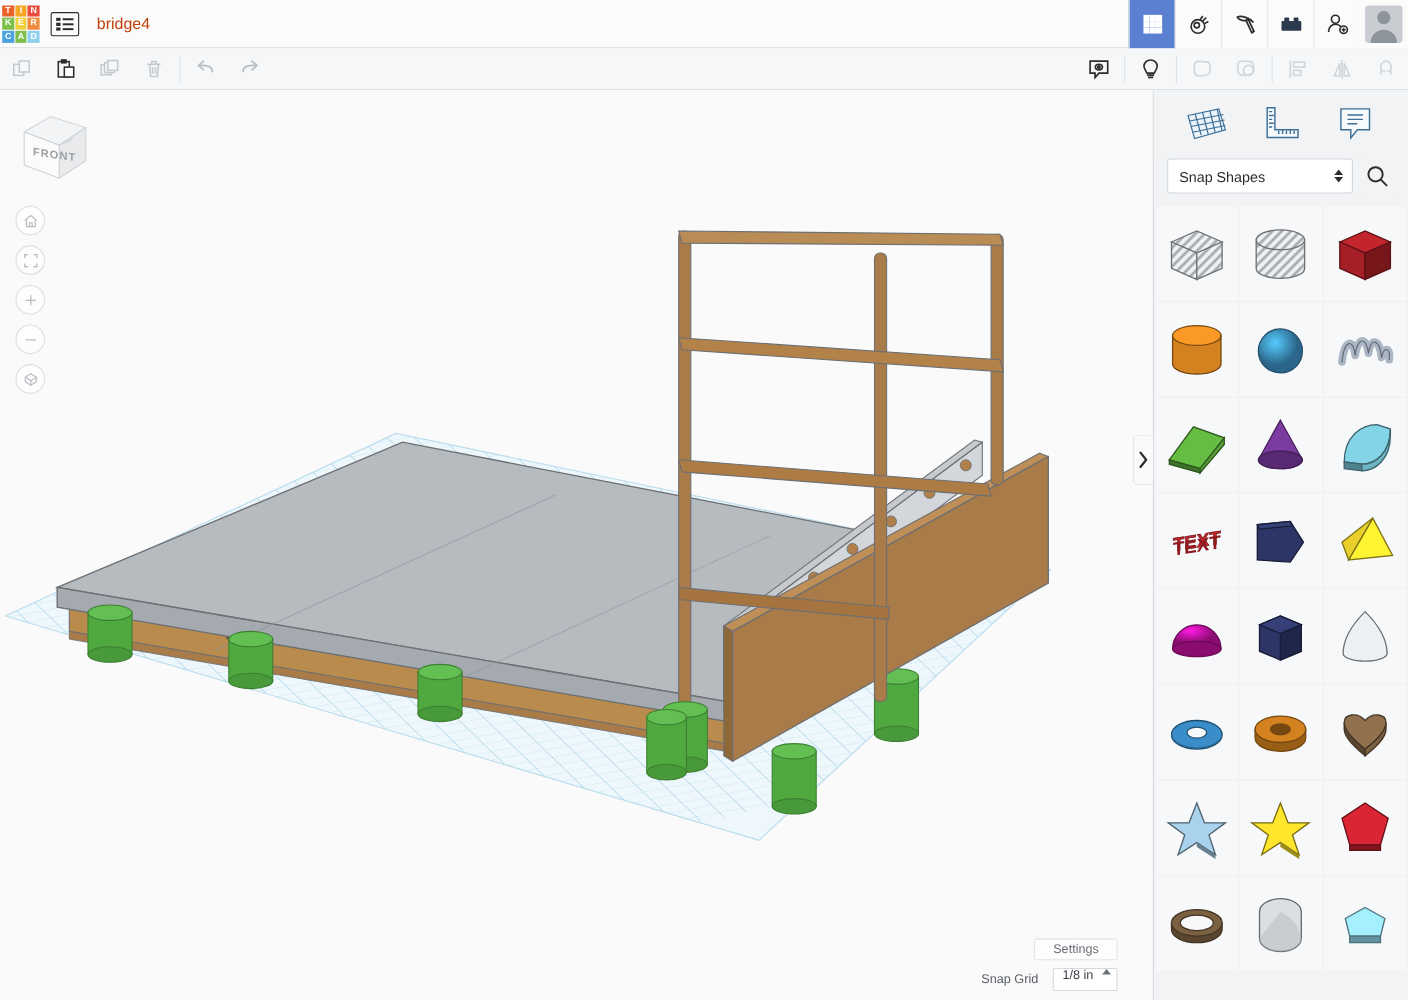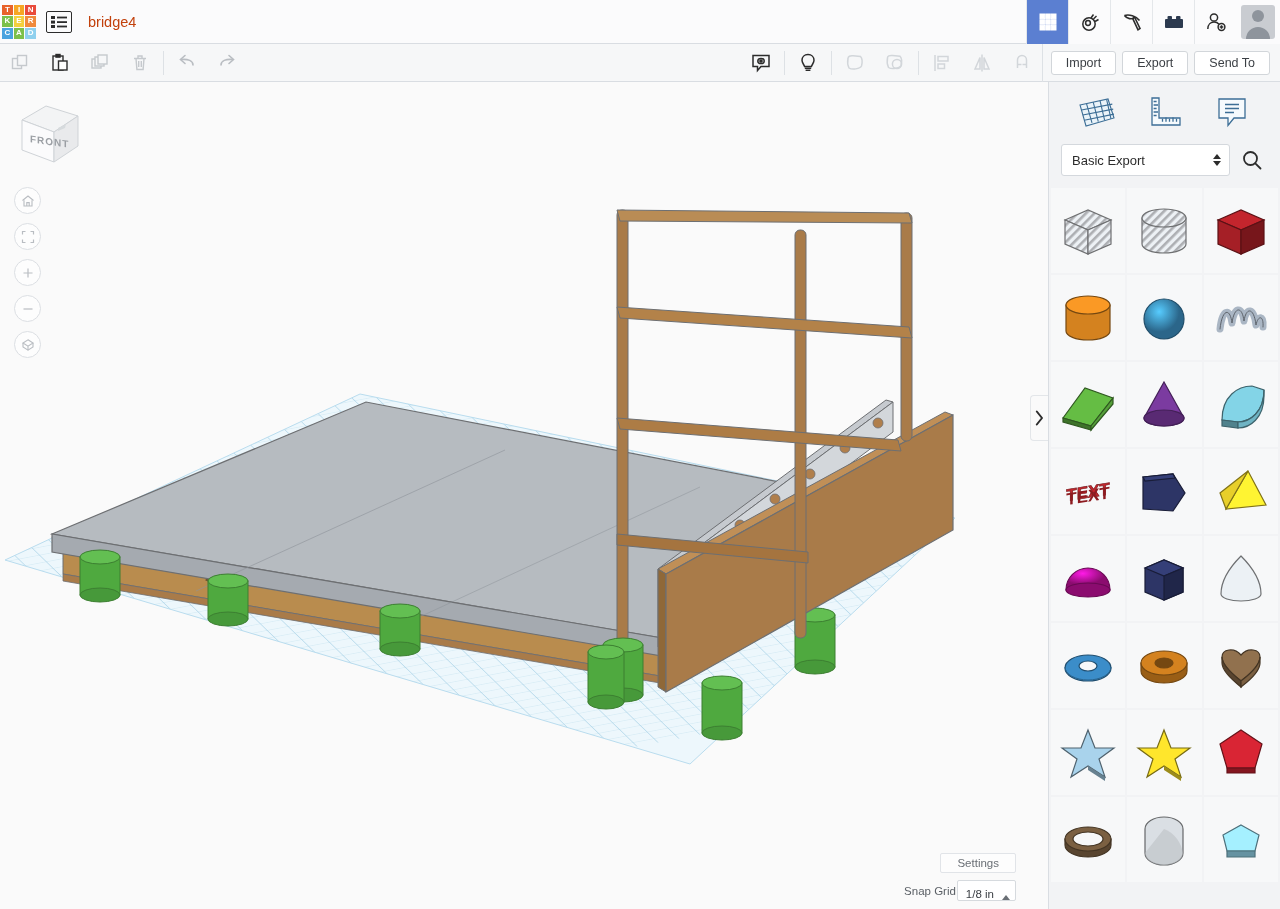--- a/index.html
+++ b/index.html
@@ -106,27 +106,27 @@
 
   
   .settings-btn {
     position: absolute; right: 32px; bottom: 36px;
     height: 20px; padding: 0 16px; font-size: 11.5px; color: #6a6f75;
     border: 1px solid #e1e4e8; background: #fdfdfd; border-radius: 2px;
     display: flex; align-items: center; justify-content: center; margin-top: 40px;
   }
   .snapgrid {
     position: absolute; right: 32px; bottom: 8px;
-    display: flex; align-items: center; gap: 1px;
+    display: flex; align-items: center; gap: 13px;
   }
   .snapgrid-label { font-size: 11.5px; color: #5b6066; }
   .snapgrid-select {
     height: 21px; min-width: 58px; padding: 0 5px 0 8px; font-size: 11.5px; color: #3b3f44;
     border: 1px solid #d6dade; background: #fff; border-radius: 2px;
-    display: flex; align-items: flex-end; justify-content: space-between; gap: 8px;
+    display: flex; align-items: flex-start; justify-content: space-between; gap: 8px;
   }
   .caret-up { width: 0; height: 0; border-left: 4px solid transparent; border-right: 4px solid transparent; border-bottom: 5px solid #6a6f75; }
 
   
   .panel {
     position: absolute; top: 82px; right: 0; width: 232px; height: 827px;
     background: #f2f3f5; border-left: 1px solid #d9dde2;
   }
   .panel-tools {
     height: 62px; display: flex; align-items: center; justify-content: space-around;
@@ -336,25 +336,20 @@
         </svg>
       </div>
       <div class="tb-btn">
         <svg width="22" height="22" viewBox="0 0 22 22" fill="none" stroke="#d2d6da" stroke-width="1.5">
           <path d="M6.5 16 V8 a4.5 4.5 0 0 1 9 0 v8"></path>
           <path d="M6.5 12.5 h4 M11.5 12.5 h4"></path>
         </svg>
       </div>
     </div>
 
-    <div class="tb-right-actions">
-      <div class="act-btn">Import</div>
-      <div class="act-btn">Export</div>
-      <div class="act-btn">Send To</div>
-    </div>
   </div>
 
   <div class="canvas">
 
     <svg width="1048" height="827" viewBox="0 0 1048 827" style="position:absolute;top:0;left:0">
       <defs>
         <pattern id="gridp" width="11" height="11" patternUnits="userSpaceOnUse">
           <path d="M0 0 H11 M0 0 V11" stroke="#9fcde4" stroke-width="0.7" fill="none"></path>
         </pattern>
       </defs>
@@ -550,21 +545,21 @@
       <div class="panel-tool">
         <svg width="40" height="34" viewBox="0 0 40 34" fill="none" stroke="#3d6e96" stroke-width="1.3">
           <path d="M7 3 h26 v19 h-11 l-6 7.5 v-7.5 h-9 z" fill="#f6fafd"></path>
           <path d="M13 8.5 h14 M13 12.5 h14 M13 16.5 h9"></path>
         </svg>
       </div>
     </div>
 
     <div class="panel-select-row">
       <div class="panel-select">
-        <span>Basic Export</span>
+        <span>Snap Shapes</span>
         <span class="spinner">
           <span class="spin-up"></span>
             <span class="spin-dn"></span>
         </span>
       </div>
       <div class="panel-search">
         <svg width="22" height="22" viewBox="0 0 22 22" fill="none" stroke="#2c2c2c" stroke-width="1.8">
           <circle cx="9.5" cy="9.5" r="6.5"></circle>
             <path d="M14.3 14.3 L19.5 19.5" stroke-linecap="round"></path>
         </svg>

